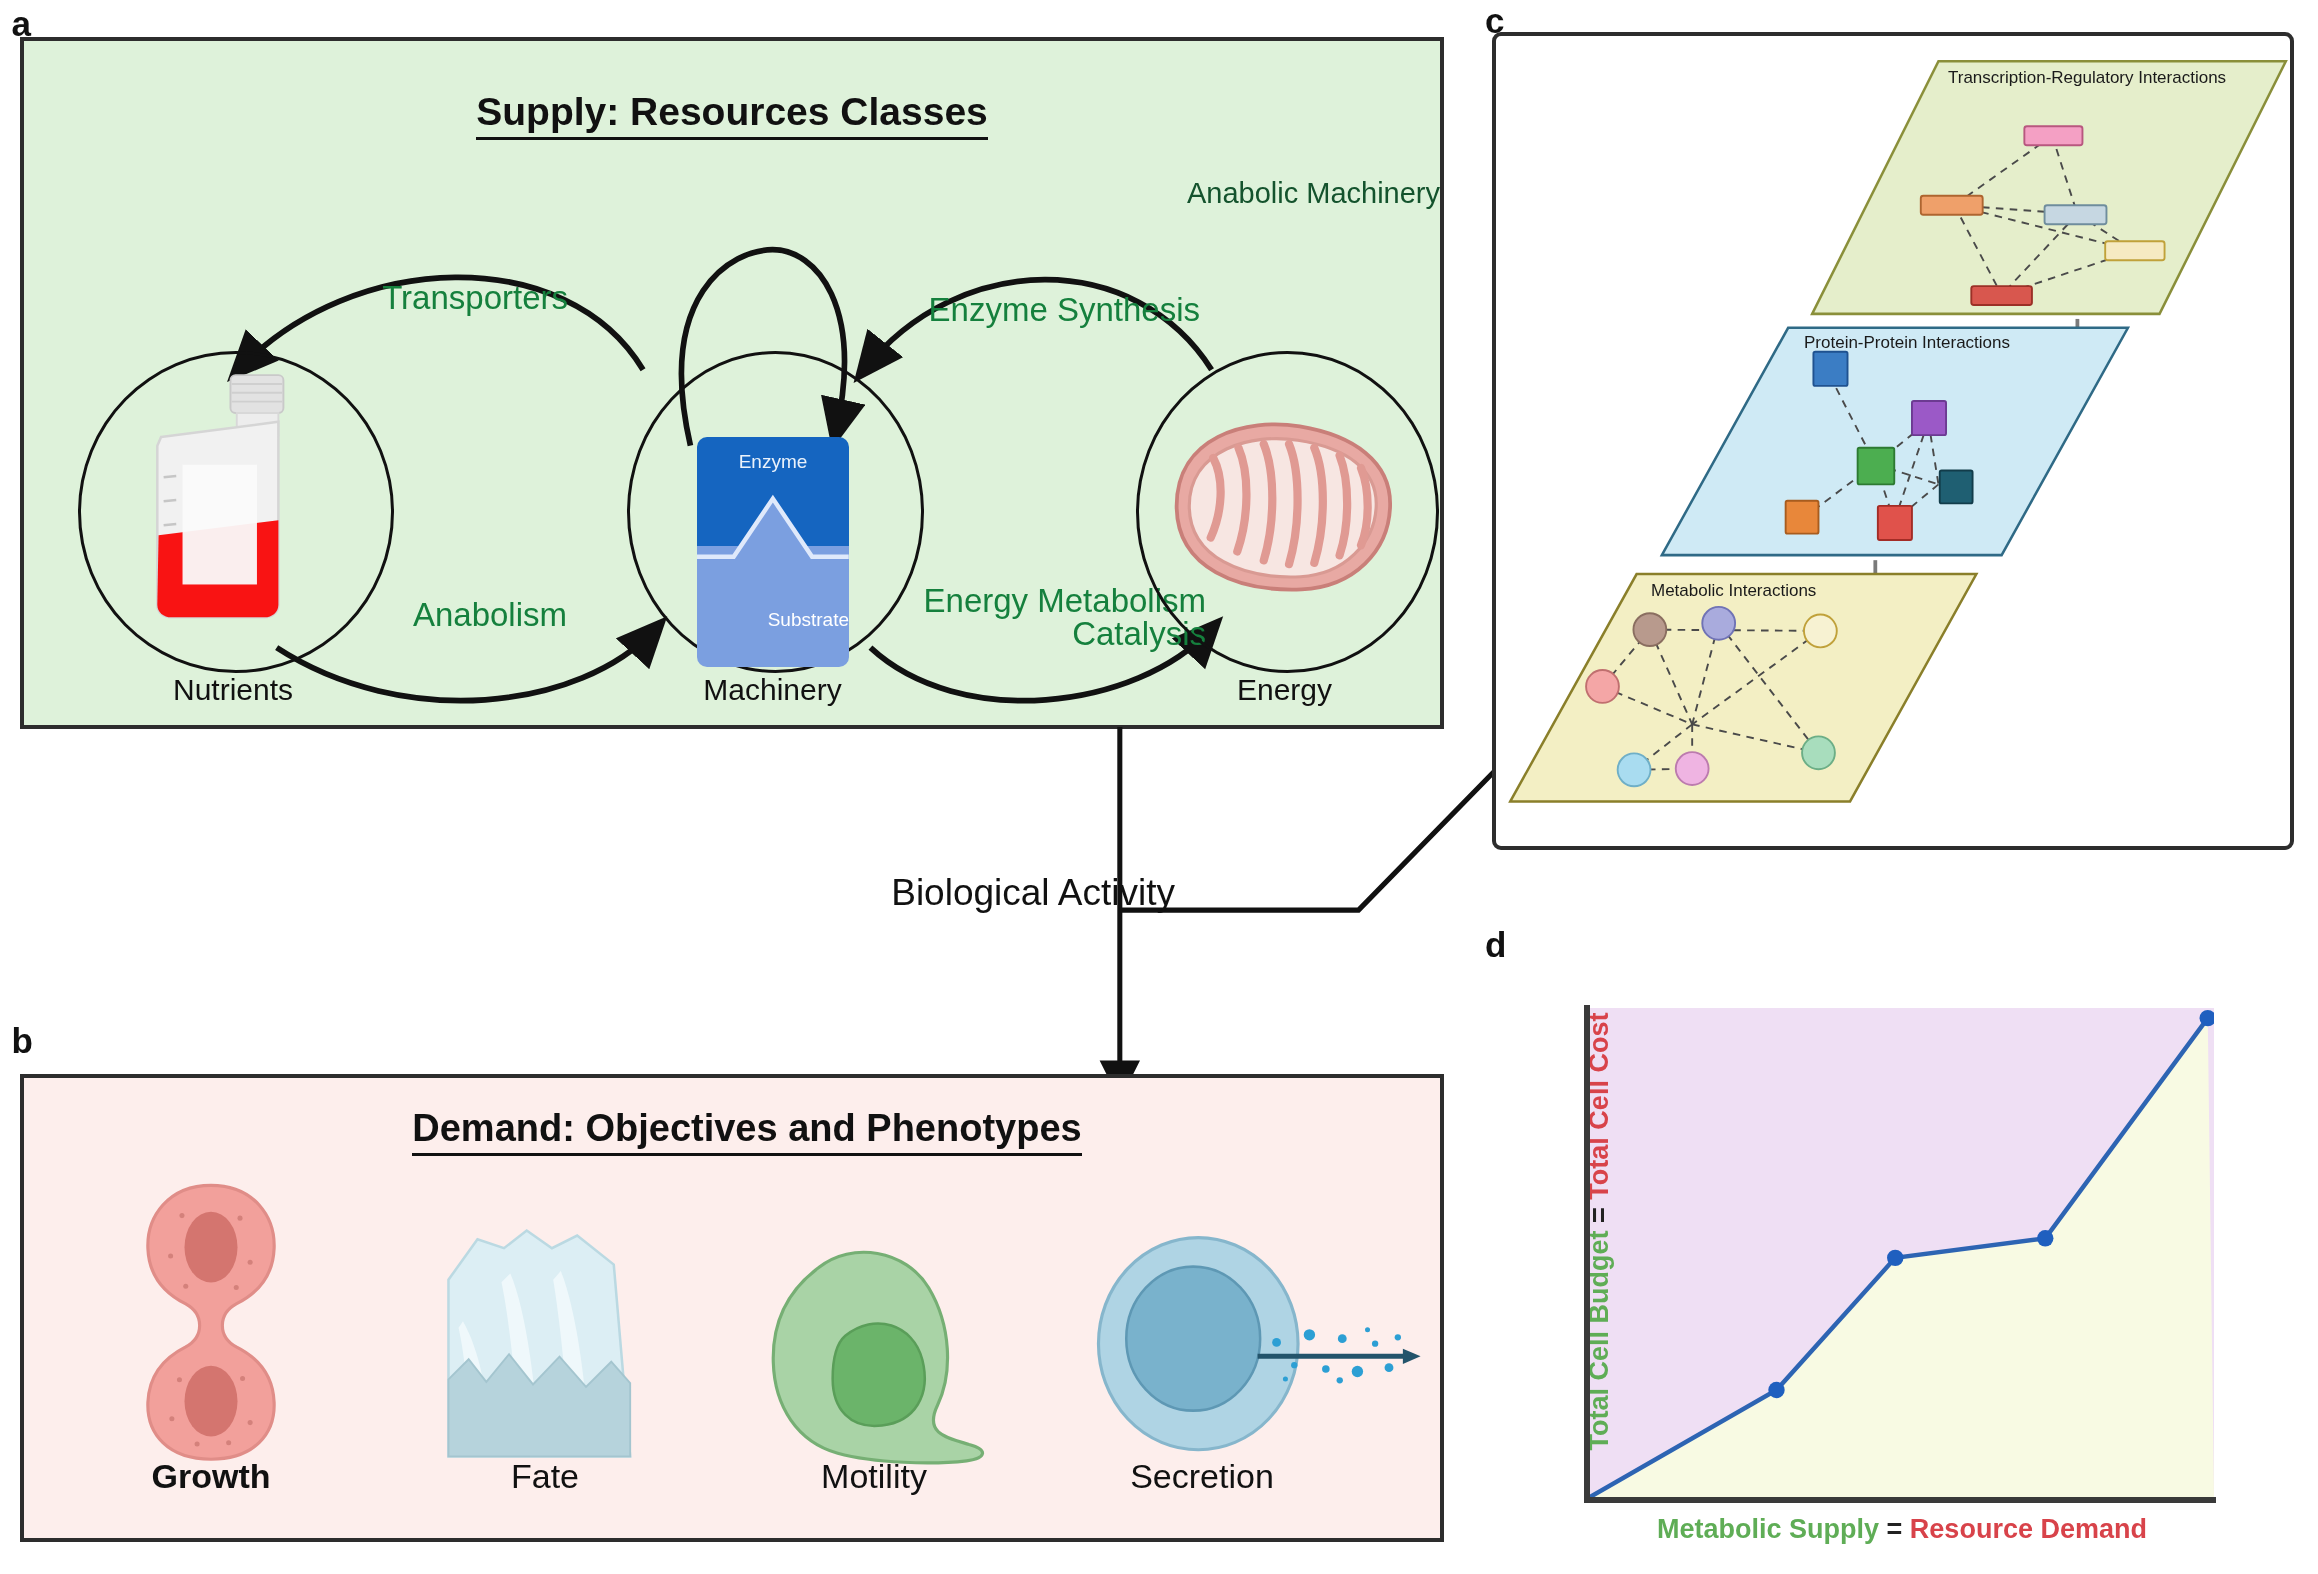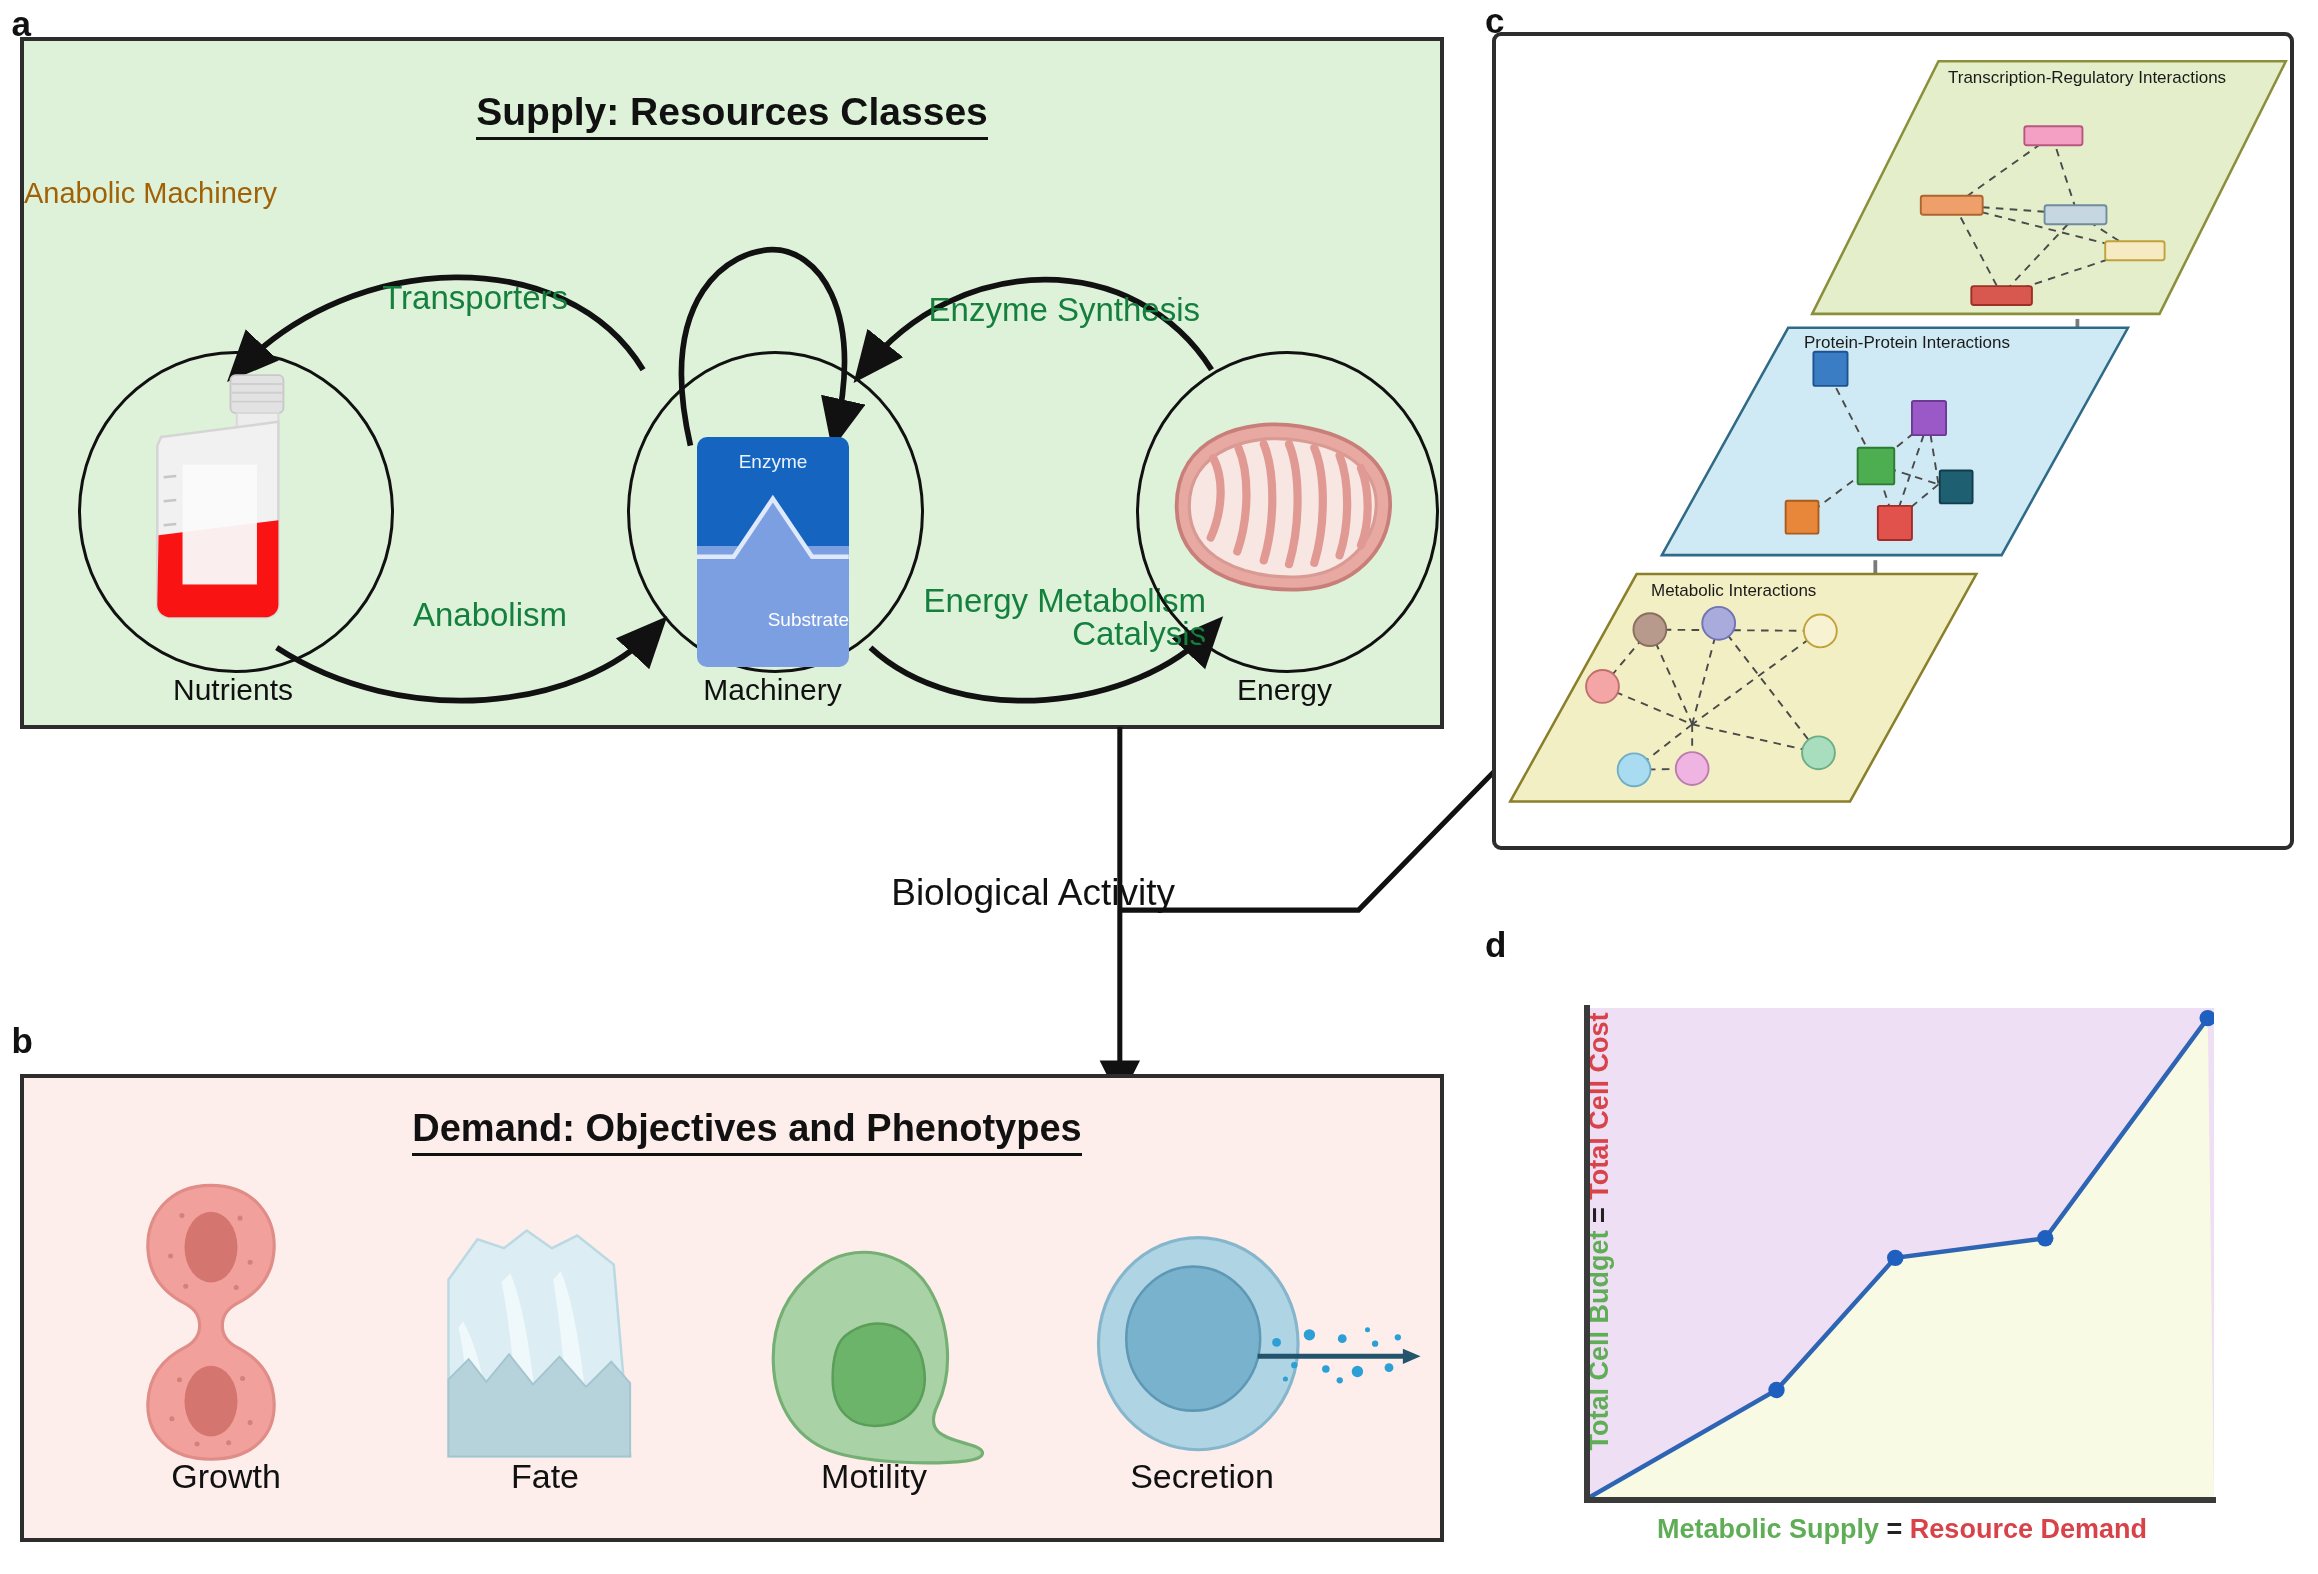--- a/index.html
+++ b/index.html
@@ -6,21 +6,21 @@
   body{width:2319px;height:1574px;position:relative;font-family:"Liberation Sans",sans-serif;overflow:hidden;}
 
   .panel-letter{position:absolute;font-weight:bold;font-size:35px;color:#111;line-height:1;}
 
   
   #panel-a{position:absolute;left:20px;top:37px;width:1424px;height:692px;
            background:#DEF2DA;border:4.4px solid #2d2d2d;box-sizing:border-box;}
   #panel-a-title{position:absolute;left:0;top:49px;width:100%;text-align:center;
            font-size:39px;font-weight:bold;color:#111;}
   #panel-a-title span{border-bottom:3.8px solid #111;padding-bottom:3.8px;}
-  #anabolic-label{position:absolute;left:0;top:136px;width:100%;text-align:left;font-size:29px;color:#a16207;}
+  #anabolic-label{position:absolute;left:0;top:136px;width:100%;text-align:right;font-size:29px;color:#14532d;}
 
   .node-circle{position:absolute;border:3.8px solid #111;border-radius:50%;background:transparent;}
   .node-label{position:absolute;font-size:30px;color:#111;text-align:center;}
 
   .edge-label{position:absolute;font-size:33px;color:#15803d;text-align:right;line-height:1.08;}
 
   
   #enzyme-box{position:absolute;left:673px;top:396px;width:152px;height:119px;
       background:#1565C0;border-radius:10px 10px 0 0;}
   #enzyme-text{position:absolute;left:0;top:14px;width:100%;text-align:center;color:#eaf2fb;font-size:19px;}
@@ -188,21 +188,21 @@
       <circle cx="110" cy="170" r="4"></circle>
         <circle cx="190" cy="172" r="4"></circle>
       <circle cx="100" cy="318" r="4"></circle>
         <circle cx="200" cy="316" r="4"></circle>
       <circle cx="88" cy="380" r="4"></circle>
         <circle cx="212" cy="386" r="4"></circle>
       <circle cx="128" cy="420" r="4"></circle>
         <circle cx="178" cy="418" r="4"></circle>
     </g>
   </svg>
-  <div class="pheno-label" style="left:66px;width:272px;">Growth</div>
+  <div class="pheno-label" style="left:51px;width:272px;font-weight:bold;">Growth</div>
 
   <svg width="284" height="265" style="position:absolute;left:379px;top:126px;" viewBox="0 0 450 420">
     <path d="M72,400 L72,120 L118,56 L160,70 L196,42 L236,70 L276,50 L334,96 L360,400 Z" fill="#DCEEF4" stroke="#BBD9E2" stroke-width="4"></path>
     <path d="M95,186 C 120,230 136,300 140,400 L112,400 C 104,310 98,240 88,196 Z" fill="#EFF8FB"></path>
     <path d="M170,110 C 196,170 212,300 216,400 L186,400 C 180,290 168,180 156,124 Z" fill="#EFF8FB"></path>
     <path d="M250,106 C 276,170 292,300 296,400 L266,400 C 260,290 248,180 238,120 Z" fill="#EFF8FB"></path>
     <path d="M72,278 L104,246 L132,282 L168,238 L206,286 L248,242 L290,290 L330,250 L360,284
              L360,400 L72,400 Z" fill="#B6D3DC" stroke="#A4C5CF" stroke-width="3"></path>
   </svg>
   <div class="pheno-label" style="left:385px;width:272px;">Fate</div>

